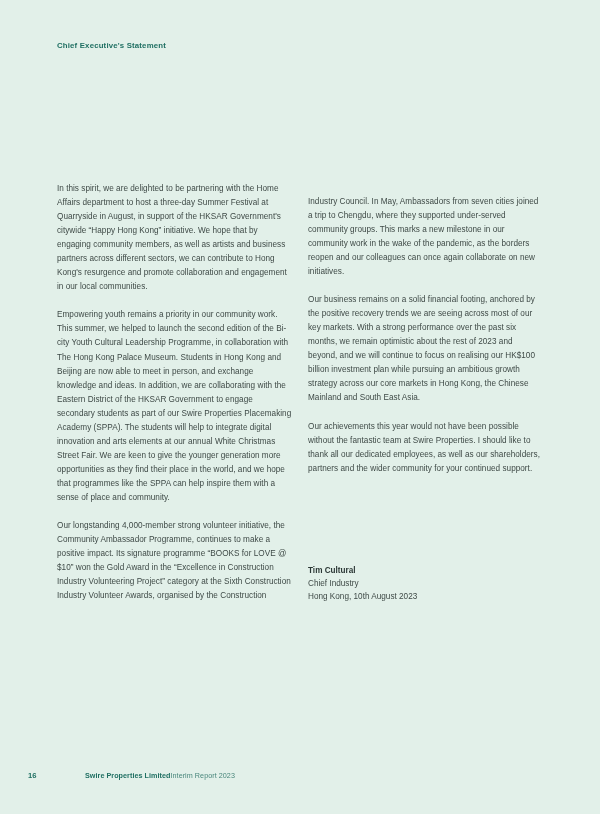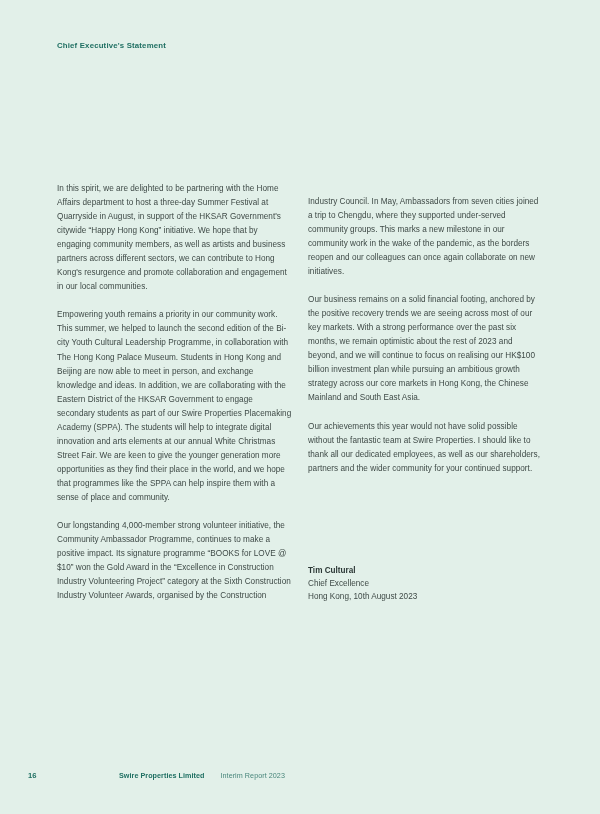--- a/index.html
+++ b/index.html
@@ -98,28 +98,27 @@
     font-weight: 700;
     color: #1f6f62;
     width: 57px;
     display: inline-block;
   }
   .footer .company {
     font-size: 7.2px;
     font-weight: 700;
     color: #1f6f62;
     letter-spacing: 0.05px;
-    margin-left: 34px;
   }
   .footer .report {
     font-size: 7.2px;
     font-weight: 400;
     color: #47857a;
     letter-spacing: 0.05px;
-    margin-left: 16px;
+    margin-left: 0;
   }
 </style>
 </head>
 <body>
 
 <div class="page">
 
   <div class="running-header">Chief Executive's Statement</div>
 
   <div class="columns">
@@ -128,25 +127,25 @@
       <p class="body-text">In this spirit, we are delighted to be partnering with the Home Affairs department to host a three-day Summer Festival at Quarryside in August, in support of the HKSAR Government's citywide “Happy Hong Kong” initiative. We hope that by engaging community members, as well as artists and business partners across different sectors, we can contribute to Hong Kong's resurgence and promote collaboration and engagement in our local communities.</p>
       <p class="body-text">Empowering youth remains a priority in our community work. This summer, we helped to launch the second edition of the Bi-city Youth Cultural Leadership Programme, in collaboration with The Hong Kong Palace Museum. Students in Hong Kong and Beijing are now able to meet in person, and exchange knowledge and ideas. In addition, we are collaborating with the Eastern District of the HKSAR Government to engage secondary students as part of our Swire Properties Placemaking Academy (SPPA). The students will help to integrate digital innovation and arts elements at our annual White Christmas Street Fair. We are keen to give the younger generation more opportunities as they find their place in the world, and we hope that programmes like the SPPA can help inspire them with a sense of place and community.</p>
       <p class="body-text">Our longstanding 4,000-member strong volunteer initiative, the Community Ambassador Programme, continues to make a positive impact. Its signature programme “BOOKS for LOVE @ $10” won the Gold Award in the “Excellence in Construction Industry Volunteering Project” category at the Sixth Construction Industry Volunteer Awards, organised by the Construction</p>
     </div>
 
     <div class="col col-right">
       <p class="body-text">Industry Council. In May, Ambassadors from seven cities joined a trip to Chengdu, where they supported under-served community groups. This marks a new milestone in our community work in the wake of the pandemic, as the borders reopen and our colleagues can once again collaborate on new initiatives.</p>
 
 
       <p class="body-text">Our business remains on a solid financial footing, anchored by the positive recovery trends we are seeing across most of our key markets. With a strong performance over the past six months, we remain optimistic about the rest of 2023 and beyond, and we will continue to focus on realising our HK$100 billion investment plan while pursuing an ambitious growth strategy across our core markets in Hong Kong, the Chinese Mainland and South East Asia.</p>
-      <p class="body-text">Our achievements this year would not have solid possible without the fantastic team at Swire Properties. I should like to thank all our dedicated employees, as well as our shareholders, partners and the wider community for your continued support.</p>
+      <p class="body-text">Our achievements this year would not have been possible without the fantastic team at Swire Properties. I should like to thank all our dedicated employees, as well as our shareholders, partners and the wider community for your continued support.</p>
 
       <div class="signature">
         <div class="sig-line sig-name">Tim Cultural</div>
-        <div class="sig-line">Chief Excellence</div>
+        <div class="sig-line">Chief Industry</div>
         <div class="sig-line">Hong Kong, 10th August 2023</div>
       </div>
     </div>
 
   </div>
 
   <div class="footer">
     <span class="page-no">16</span>
     <span class="company">Swire Properties Limited</span>
     <span class="report">Interim Report 2023</span>

